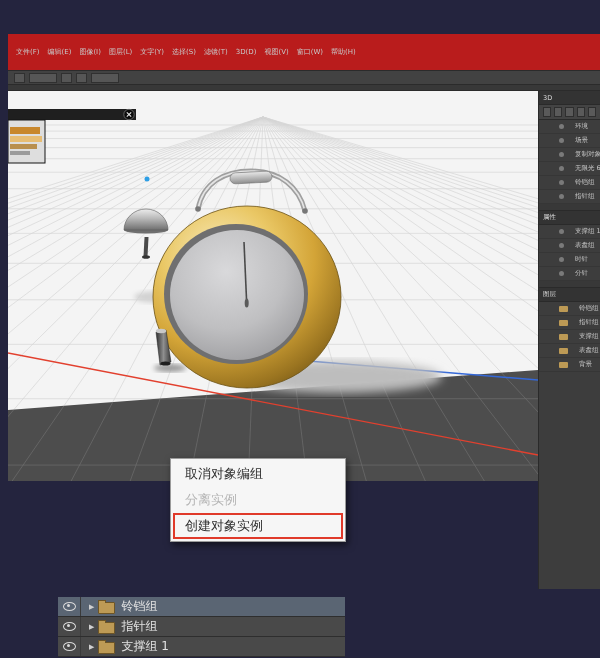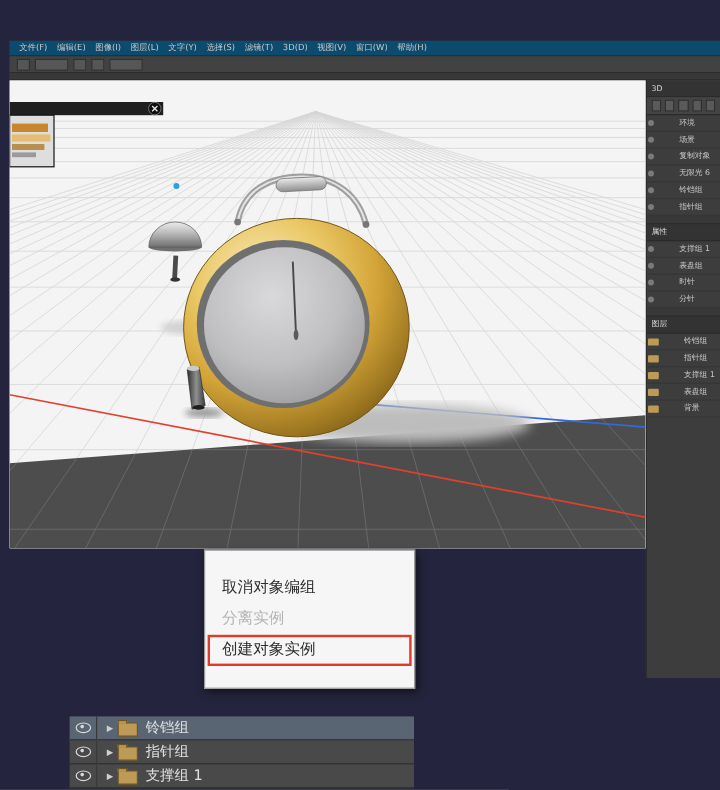--- a/index.html
+++ b/index.html
@@ -8,22 +8,22 @@
     background:#24243e;
     font-family:"DejaVu Sans","Liberation Sans",sans-serif;
   }
   .caption {
     position:absolute; top:8px; left:0; width:100%; text-align:center;
     color:#eceaf2; font-size:14px; font-weight:600; letter-spacing:.5px;
   }
   
   .ps-window { position:absolute; left:8px; top:34px; width:592px; height:422px; background:#3f3f3f; }
   .menubar {
-    height:12px; background:#0c4a6e; display:flex; align-items:center; gap:8px;
-    padding:0 8px; font-size:7px; color:#c9c9c9; border-bottom:1px solid #2b2b2b;
+    height:12px; background:#b91c1c; display:flex; align-items:center; gap:8px;
+    padding:12px 8px; font-size:7px; color:#c9c9c9; border-bottom:1px solid #2b2b2b;
     white-space:nowrap; overflow:hidden;
   }
   .optionsbar {
     height:13px; background:#424242; display:flex; align-items:center; gap:4px;
     padding:0 6px; border-bottom:1px solid #2b2b2b;
   }
   .opt-box { width:9px; height:8px; background:#565656; border:1px solid #303030; }
   .opt-wide { width:26px; }
   .tabstrip { height:5px; background:#383838; border-bottom:1px solid #2b2b2b; }
   .main { display:flex; height:498px; }
@@ -31,30 +31,30 @@
   .canvas svg { display:block; }
   
   .right-panel {
     flex:1; background:#3d3d3d; border-left:1px solid #2a2a2a;
     display:flex; flex-direction:column; font-size:6.5px; color:#c6c6c6; overflow:hidden;
   }
   .p-header { height:13px; background:#333; display:flex; align-items:center; padding:0 4px; border-bottom:1px solid #2a2a2a; color:#dcdcdc; flex:none; }
   .p-icons { height:14px; display:flex; gap:3px; align-items:center; padding:0 4px; background:#444; border-bottom:1px solid #2a2a2a; flex:none; }
   .p-icon { width:8px; height:8px; background:#5a5a5a; border:1px solid #2e2e2e; }
   .p-rows { flex:none; }
-  .p-row { height:13px; display:flex; align-items:center; gap:21px; padding:0 1px; border-bottom:1px solid #363636; overflow:hidden; white-space:nowrap; }
+  .p-row { height:13px; display:flex; align-items:center; gap:11px; padding:0 20px; border-bottom:1px solid #363636; overflow:hidden; white-space:nowrap; }
   .p-row .dot { width:5px; height:5px; border-radius:50%; background:#7a7a7a; flex:none; }
   .p-row .mini-folder { width:9px; height:6px; background:#bd9a55; border-radius:1px; flex:none; }
   .p-spacer { height:6px; background:#383838; border-bottom:1px solid #2a2a2a; flex:none; }
   .p-fill { flex:1; background:#3d3d3d; }
   
   .context-menu {
     position:absolute; left:170px; top:458px; width:174px;
     background:#f6f6f6; border:1px solid #9b9b9b; box-shadow:2px 3px 7px rgba(0,0,0,.55);
-    padding:18px 0;
+    padding:2px 0;
   }
   .cm-item { position:relative; height:26px; line-height:26px; padding-left:14px; font-size:13px; color:#2e2e2e; white-space:nowrap; }
   .cm-item.disabled { color:#b4b4b4; }
   .cm-item.boxed::after { content:""; position:absolute; left:2px; right:2px; top:0; bottom:0; border:2px solid #e03a2a; }
   
   .layers-strip { position:absolute; left:58px; top:597px; width:287px; }
   .layer-row {
     box-sizing:border-box; height:20px; background:#494949; border-bottom:1px solid #2e2e2e;
     display:flex; align-items:center; color:#e2e2e2; font-size:12px;
   }

